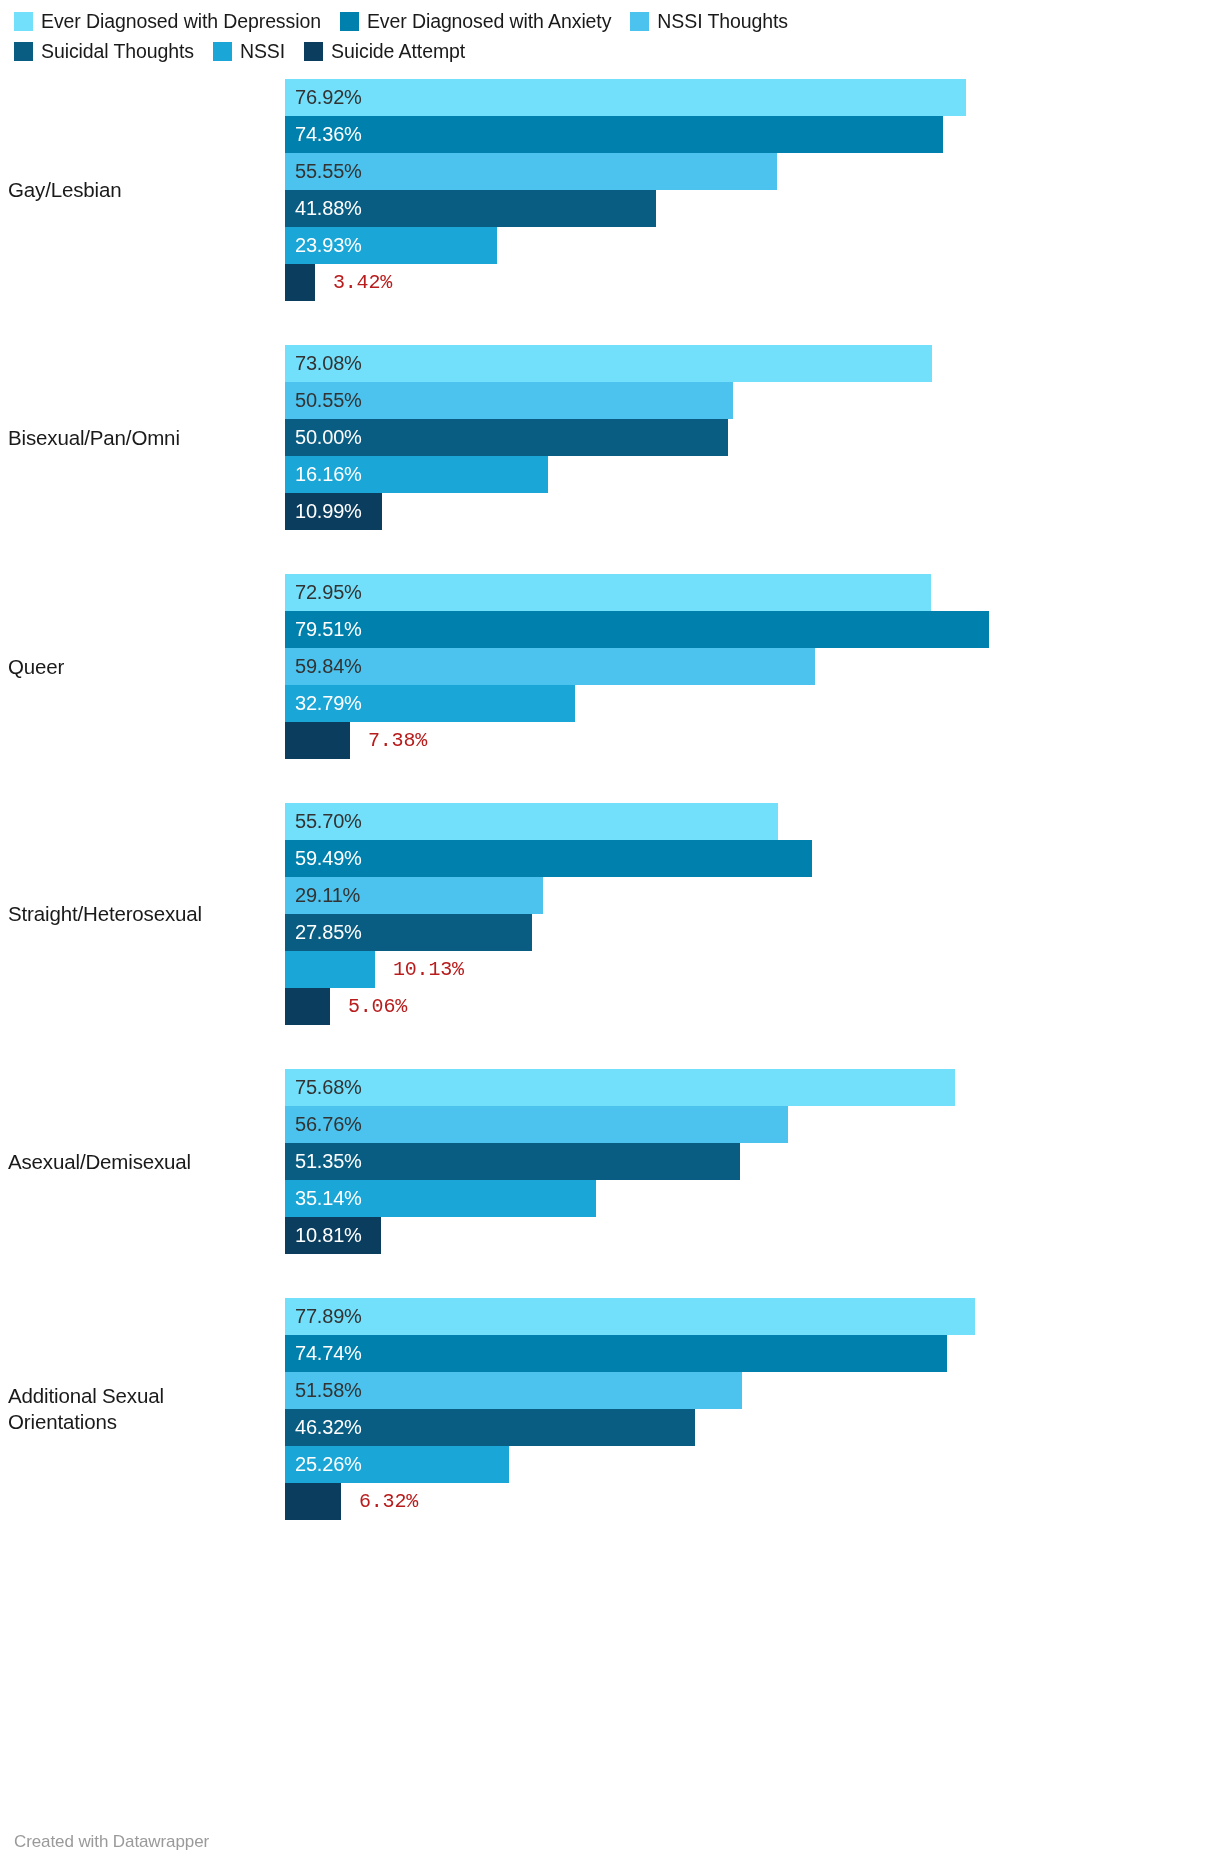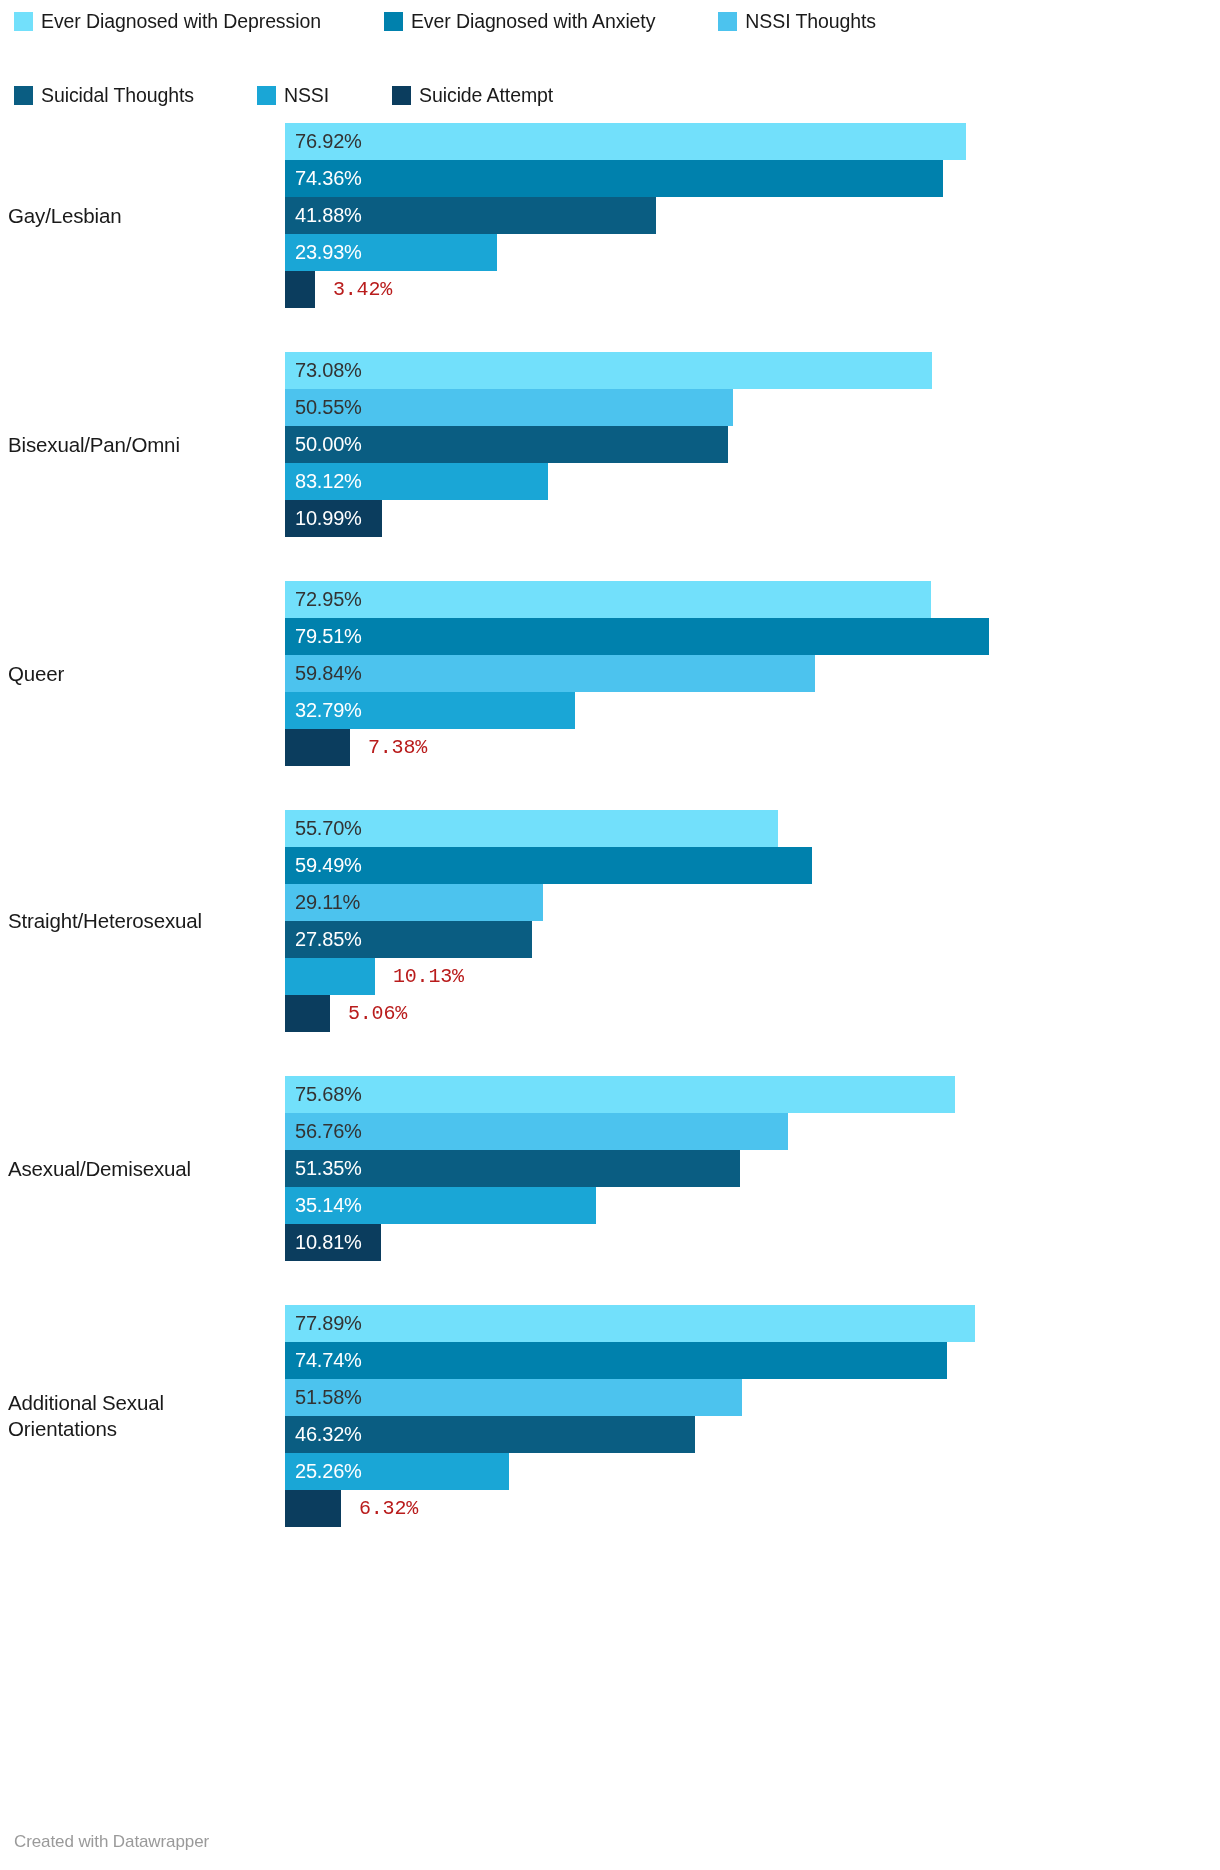--- a/index.html
+++ b/index.html
@@ -15,21 +15,20 @@
     position: relative;
     overflow: hidden;
   }
 
   
   #legend {
     padding: 9px 14px 0 14px;
     width: 1010px;
     display: flex;
     flex-wrap: wrap;
-    gap: 44px;
   }
   .legend-item {
     display: inline-flex;
     align-items: center;
     margin-right: 19px;
     margin-bottom: 6px;
     white-space: nowrap;
   }
   .legend-swatch {
     width: 19px;
@@ -148,20 +147,24 @@
       <div class="bars">
         <div class="bar-row">
           <div class="bar" style="width: 681px; background: rgb(114, 224, 251);"></div>
           <span class="bar-value inside-dark">76.92%</span>
         </div>
         <div class="bar-row">
           <div class="bar" style="width: 658px; background: rgb(0, 129, 173);"></div>
           <span class="bar-value inside-light">74.36%</span>
         </div>
         <div class="bar-row">
+          <div class="bar" style="width: 492px; background: rgb(76, 195, 238);"></div>
+          <span class="bar-value inside-dark">55.55%</span>
+        </div>
+        <div class="bar-row">
           <div class="bar" style="width: 371px; background: rgb(10, 93, 130);"></div>
           <span class="bar-value inside-light">41.88%</span>
         </div>
         <div class="bar-row">
           <div class="bar" style="width: 212px; background: rgb(26, 166, 214);"></div>
           <span class="bar-value inside-light">23.93%</span>
         </div>
         <div class="bar-row">
           <div class="bar" style="width: 30px; background: rgb(11, 61, 94);"></div>
           <span class="bar-value outside" style="left: 48px;">3.42%</span>
@@ -178,21 +181,21 @@
         <div class="bar-row">
           <div class="bar" style="width: 448px; background: rgb(76, 195, 238);"></div>
           <span class="bar-value inside-dark">50.55%</span>
         </div>
         <div class="bar-row">
           <div class="bar" style="width: 443px; background: rgb(10, 93, 130);"></div>
           <span class="bar-value inside-light">50.00%</span>
         </div>
         <div class="bar-row">
           <div class="bar" style="width: 263px; background: rgb(26, 166, 214);"></div>
-          <span class="bar-value inside-light">83.12%</span>
+          <span class="bar-value inside-light">16.16%</span>
         </div>
         <div class="bar-row">
           <div class="bar" style="width: 97px; background: rgb(11, 61, 94);"></div>
           <span class="bar-value inside-light">10.99%</span>
         </div>
       </div>
     </div>
     <div class="group">
       <div class="group-label">Queer</div>
       <div class="bars">

